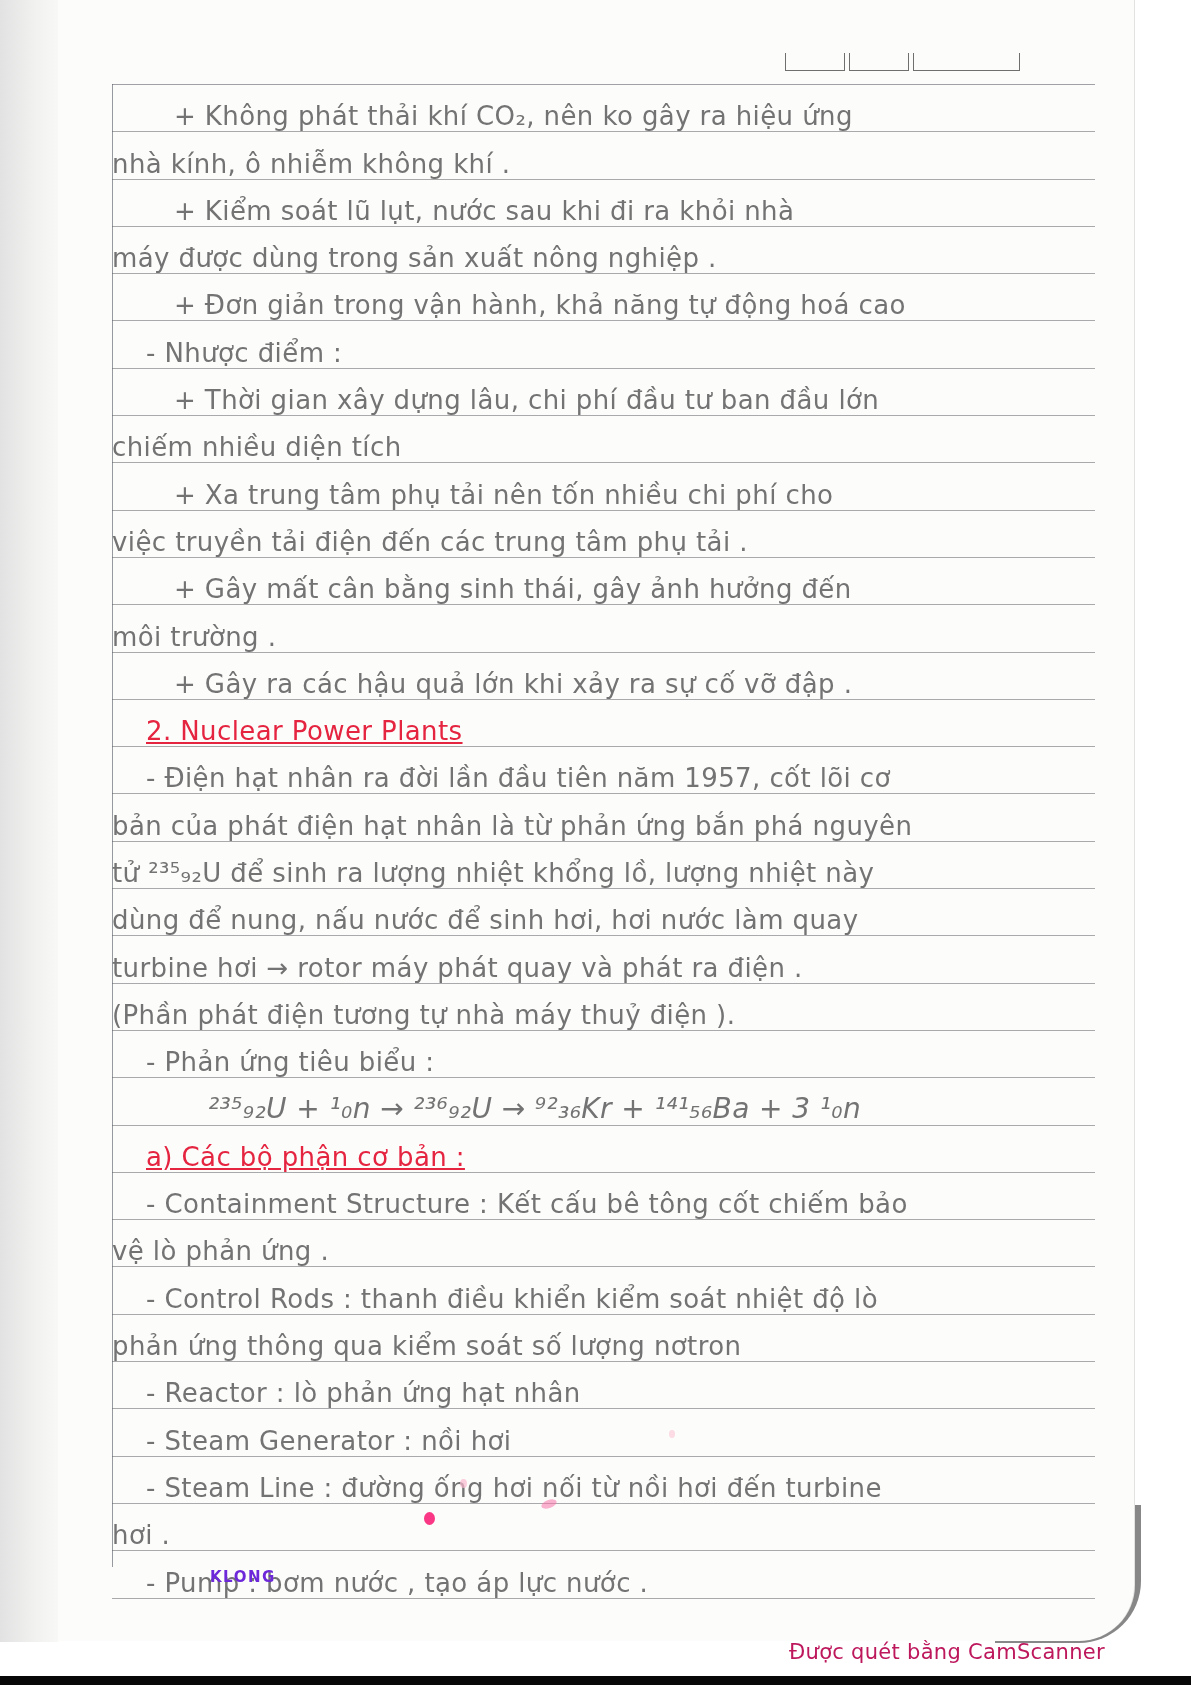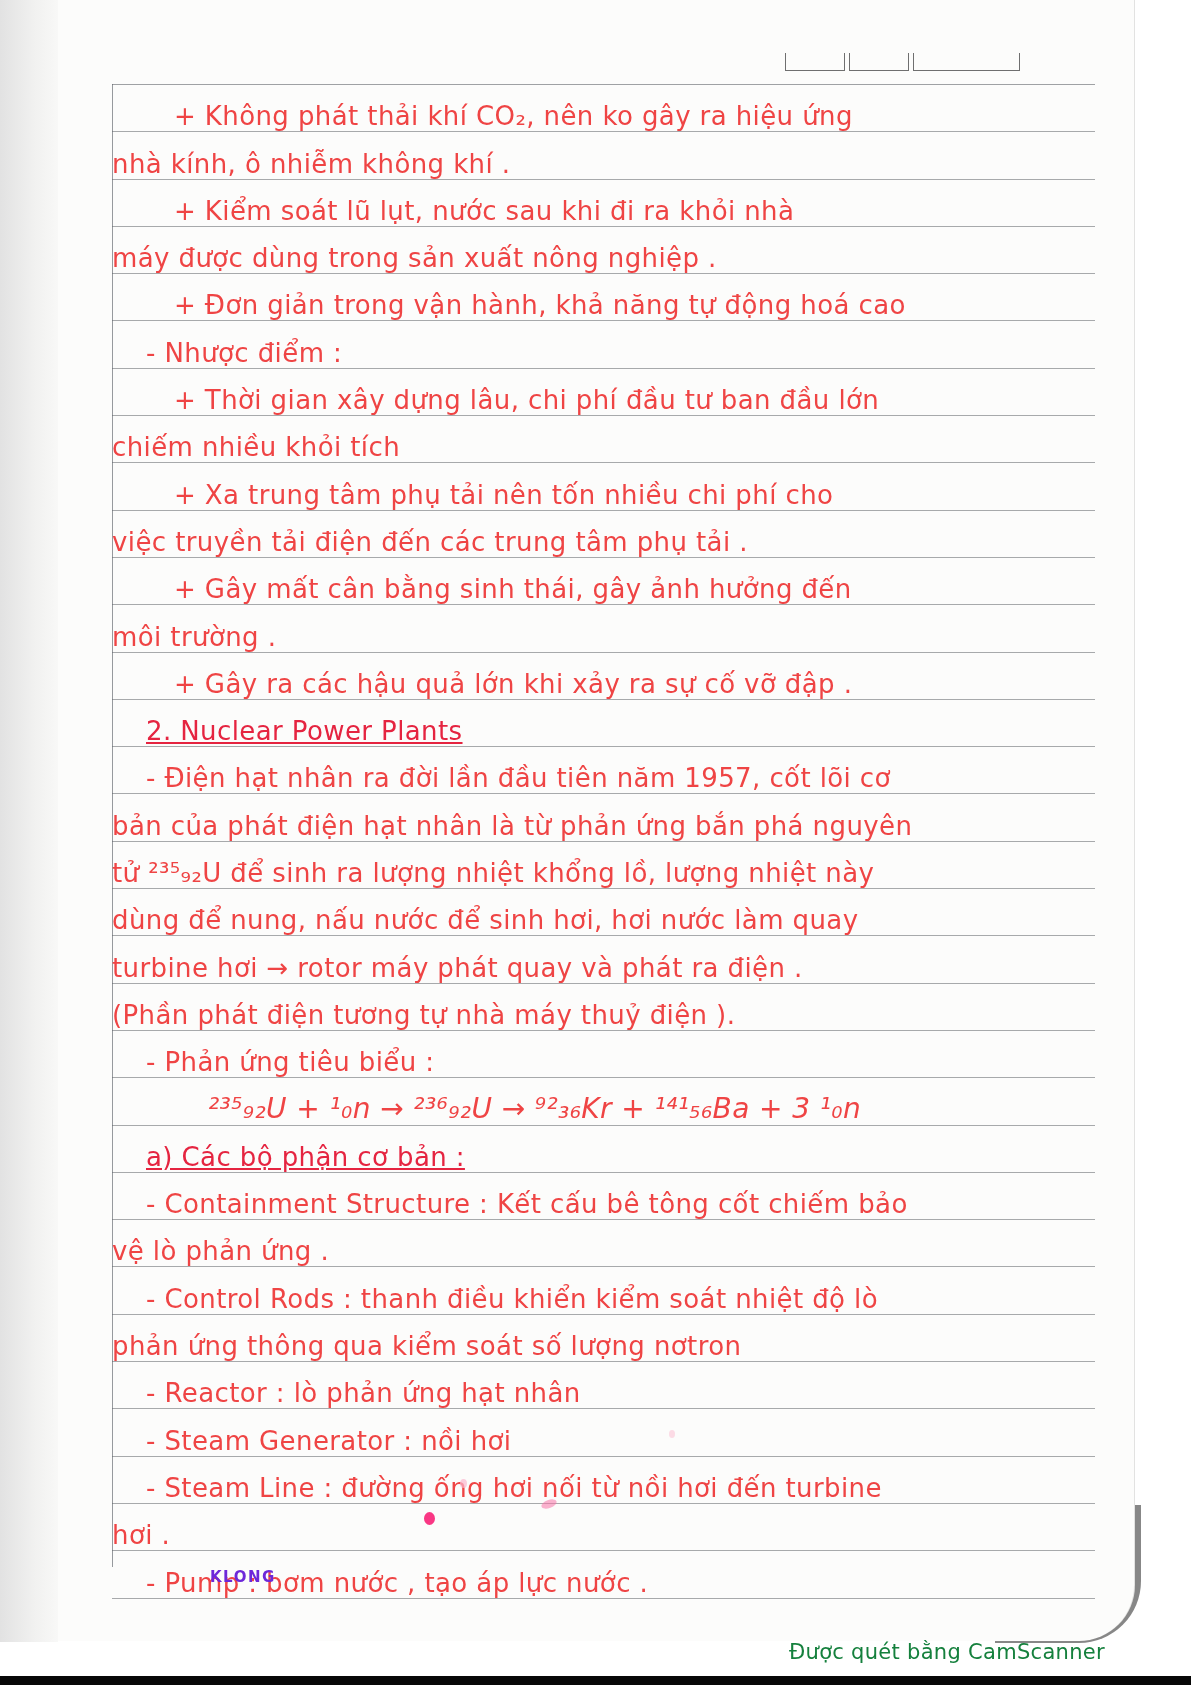--- a/index.html
+++ b/index.html
@@ -41,21 +41,21 @@
   .rules{
     position:absolute;left:54px;top:84px;width:983px;
     border-top:1px solid rgba(96,100,106,0.60);
   }
   .row{
     position:relative;height:46.3px;
     border-bottom:1px solid rgba(96,100,106,0.55);
   }
   .row .txt{
     position:absolute;left:0;bottom:2px;white-space:nowrap;
-    font-size:26px;line-height:1;color:#ef4444;letter-spacing:0.4px;
+    font-size:26px;line-height:1;color:#737373;letter-spacing:0.4px;
   }
   .row.red .txt{color:#e52440;text-decoration:underline;}
   .row .txt.lg{font-size:28px;font-style:italic;}
   .ind0{}
   .ind1{margin-left:34px;}
   .ind2{margin-left:62px;}
   .ind3{margin-left:96px;}
   
   .brand{
     position:absolute;left:152px;top:1568px;
@@ -63,21 +63,21 @@
   }
   
   .smudge{position:absolute;border-radius:50%;}
   .smudge.s1{left:366px;top:1512px;width:11px;height:13px;background:#f8146e;opacity:.85;}
   .smudge.s2{left:483px;top:1500px;width:16px;height:8px;background:#f873a8;opacity:.55;transform:rotate(-20deg);}
   .smudge.s3{left:402px;top:1479px;width:7px;height:9px;background:#fbb8cf;opacity:.7;}
   .smudge.s4{left:611px;top:1430px;width:6px;height:8px;background:#fbc4d7;opacity:.6;}
   
   .watermark{
     position:absolute;top:1640px;right:86px;
-    font-size:21px;color:#15803d;letter-spacing:0.3px;
+    font-size:21px;color:#be185d;letter-spacing:0.3px;
   }
   
   .bottom-bar{
     position:absolute;left:0;top:1676px;width:1191px;height:9px;background:#070707;
   }
 </style>
 </head>
 <body>
 
 <div class="left-strip"></div>
@@ -106,21 +106,21 @@
       <div class="row">
         <span class="txt ind2">+ Đơn giản trong vận hành, khả năng tự động hoá cao</span>
       </div>
       <div class="row">
         <span class="txt ind1">- Nhược điểm :</span>
       </div>
       <div class="row">
         <span class="txt ind2">+ Thời gian xây dựng lâu, chi phí đầu tư ban đầu lớn</span>
       </div>
       <div class="row">
-        <span class="txt ind0">chiếm nhiều khỏi tích</span>
+        <span class="txt ind0">chiếm nhiều diện tích</span>
       </div>
       <div class="row">
         <span class="txt ind2">+ Xa trung tâm phụ tải nên tốn nhiều chi phí cho</span>
       </div>
       <div class="row">
         <span class="txt ind0">việc truyền tải điện đến các trung tâm phụ tải .</span>
       </div>
       <div class="row">
         <span class="txt ind2">+ Gây mất cân bằng sinh thái, gây ảnh hưởng đến</span>
       </div>

